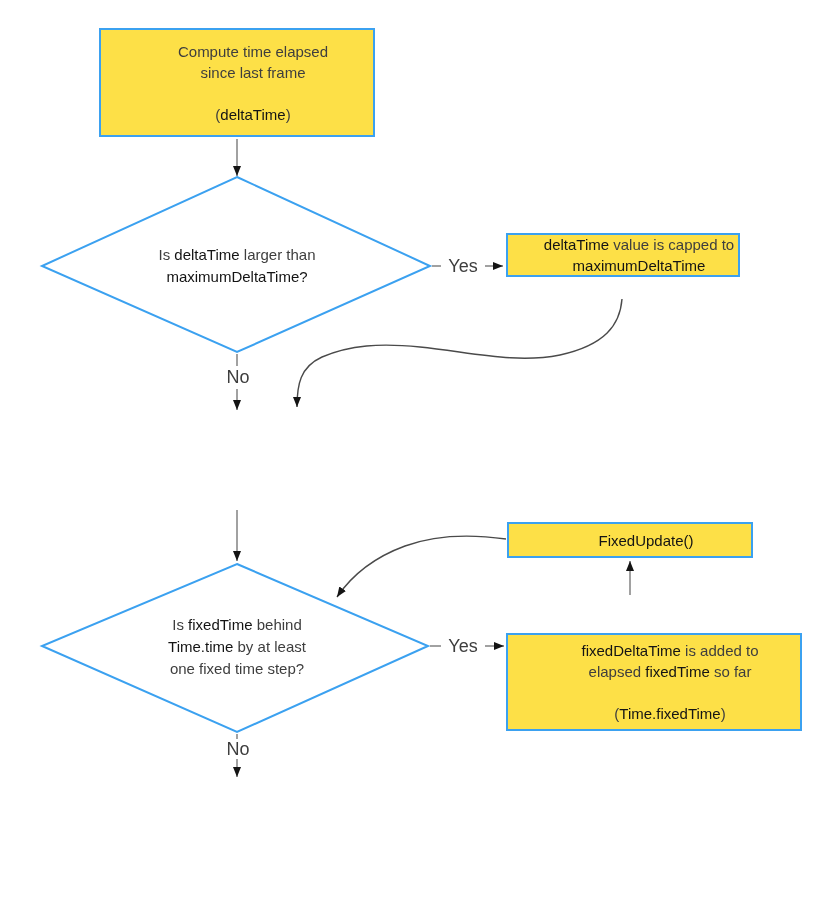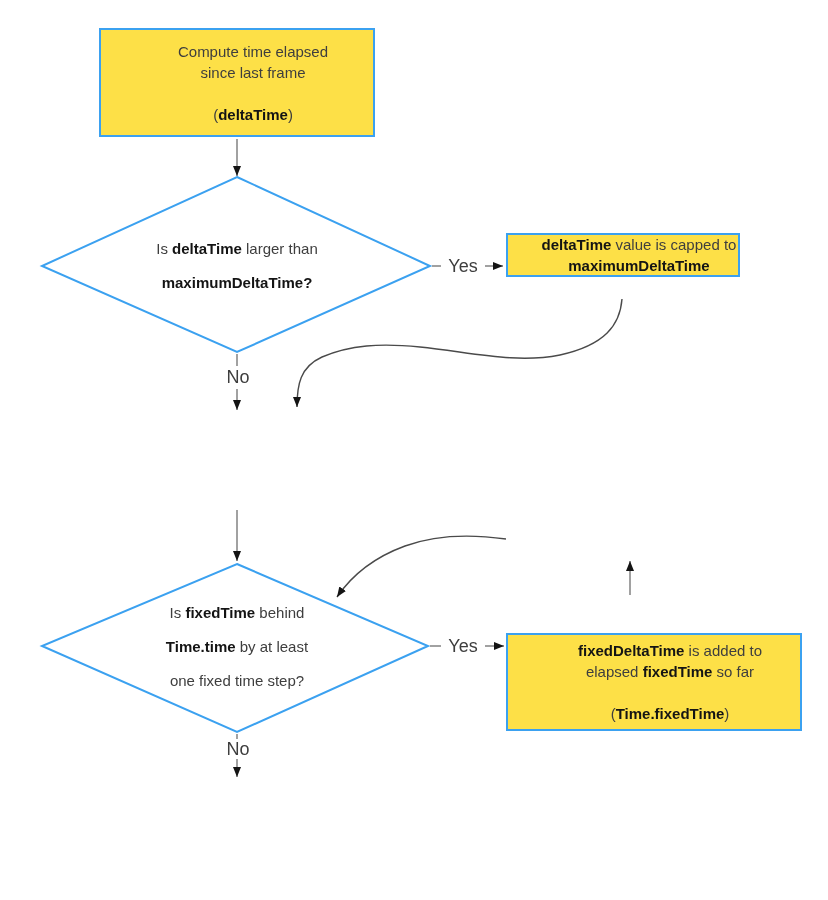--- a/index.html
+++ b/index.html
@@ -23,23 +23,23 @@
   .connectors marker path{fill:var(--arrow-black);}
   .node{
     position:absolute;box-sizing:border-box;background:#fde047;
     border:2px solid var(--accent-blue);
     display:flex;flex-direction:column;align-items:center;justify-content:center;
     text-align:center;font-size:15px;line-height:21px;color:var(--text);padding-left:32px;
   }
   .dtext{
     position:absolute;box-sizing:border-box;background:transparent;border:none;
     display:flex;flex-direction:column;align-items:center;justify-content:center;
-    text-align:center;font-size:15px;line-height:22px;color:var(--text);gap:12px;
+    text-align:center;font-size:15px;line-height:22px;color:var(--text);
   }
-  .node b,.dtext b{color:var(--text-bold);font-weight:bold;}
+  .node b,.dtext b{color:var(--text-bold);font-weight:normal;}
   .line{display:block;white-space:nowrap;}
   .lbl{
     position:absolute;display:flex;align-items:center;justify-content:center;
     font-size:18px;color:var(--text);background:var(--background);
   }
 </style>
 </head>
 <body>
 
 <div class="canvas">
@@ -76,20 +76,23 @@
       <span class="line">&nbsp;</span>
       <span class="line"><span>(</span><b>deltaTime</b><span>)</span></span>
     </div>
 
   <div class="node" style="left:506px;top:233px;width:234px;height:44px;">
       <span class="line"><b>deltaTime</b><span> value is capped to</span></span>
       <span class="line"><b>maximumDeltaTime</b></span>
     </div>
 
 
+  <div class="node" style="left:507px;top:522px;width:246px;height:36px;">
+      <span class="line"><b>FixedUpdate()</b></span>
+    </div>
 
   <div class="node" style="left:506px;top:597px;width:296px;height:98px;margin-top:36px;">
       <span class="line"><b>fixedDeltaTime</b><span> is added to</span></span>
       <span class="line"><span>elapsed </span><b>fixedTime</b><span> so far</span></span>
       <span class="line">&nbsp;</span>
       <span class="line"><span>(</span><b>Time.fixedTime</b><span>)</span></span>
     </div>
 
 
   <div class="dtext" style="left:97px;top:232px;width:280px;height:68px;">

